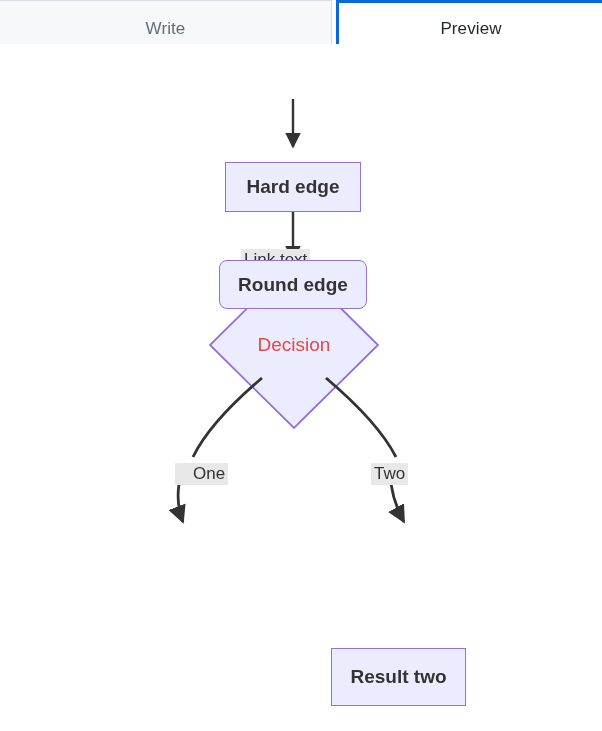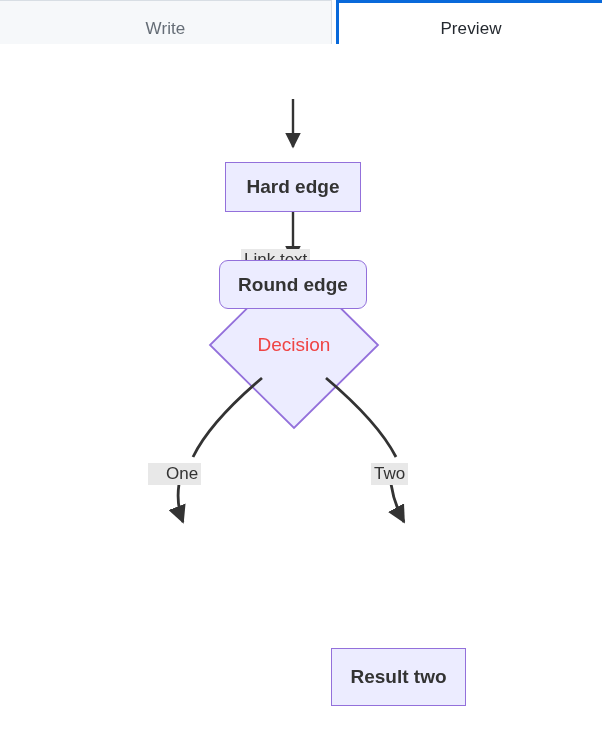--- a/index.html
+++ b/index.html
@@ -137,29 +137,29 @@
   </svg>
 
   <div class="node-box" style="left:225px; top:118px; width:136px; height:50px;">
     <span>Hard edge</span>
   </div>
 
   <div class="edge-label" style="left:241px; top:205px;">
     <span>Link text</span>
   </div>
 
-  <div class="node-box node-round" style="left:219px; top:216px; width:148px; height:49px;">
+  <div class="node-box node-round" style="left:219px; top:216px; width:148px; height:49px;border-radius:8px;">
     <span>Round edge</span>
   </div>
 
   <div class="diamond-label" style="left:210px; top:288px; width:168px; height:26px;">
     <span>Decision</span>
   </div>
 
-  <div class="edge-label" style="left:148px; top:419px;padding-left:18px;">
+  <div class="edge-label" style="left:175px; top:419px;padding-left:18px;">
     <span>One</span>
   </div>
 
   <div class="edge-label" style="left:371px; top:419px;">
     <span>Two</span>
   </div>
 
 
   <div class="node-box" style="left:331px; top:604px; width:135px; height:58px;">
     <span>Result two</span>

